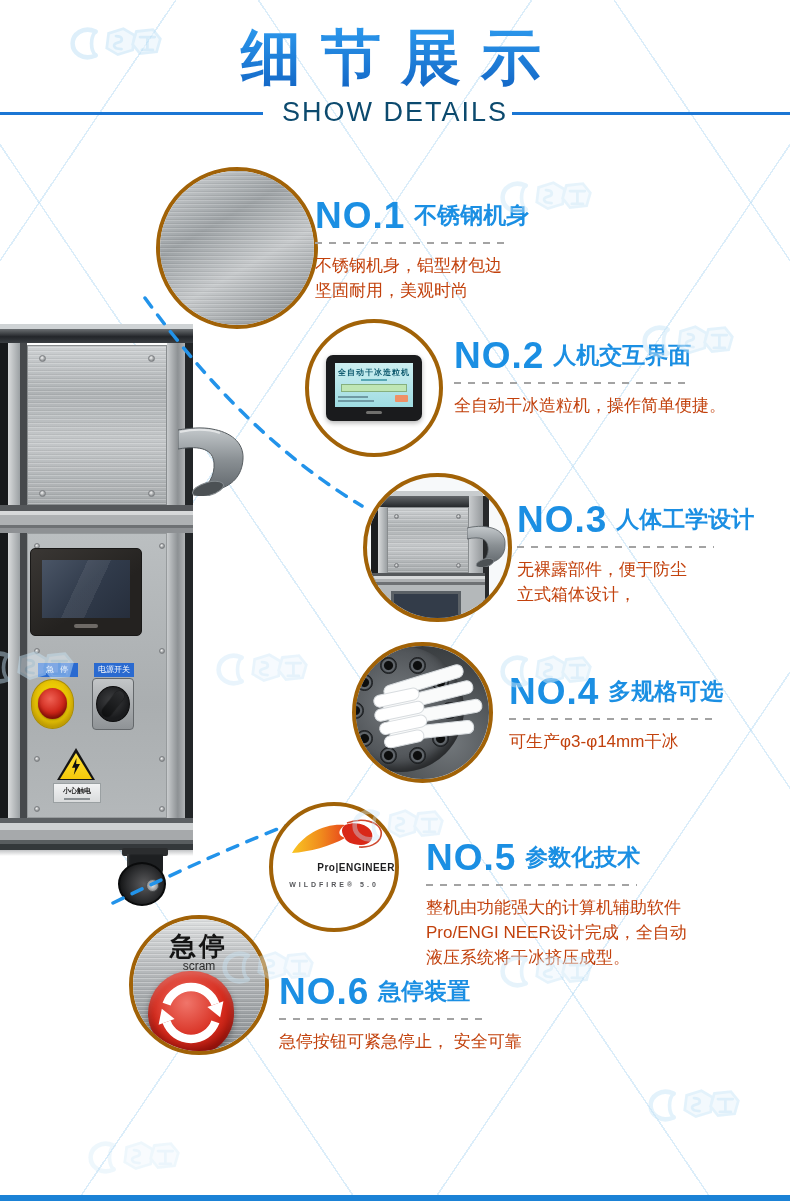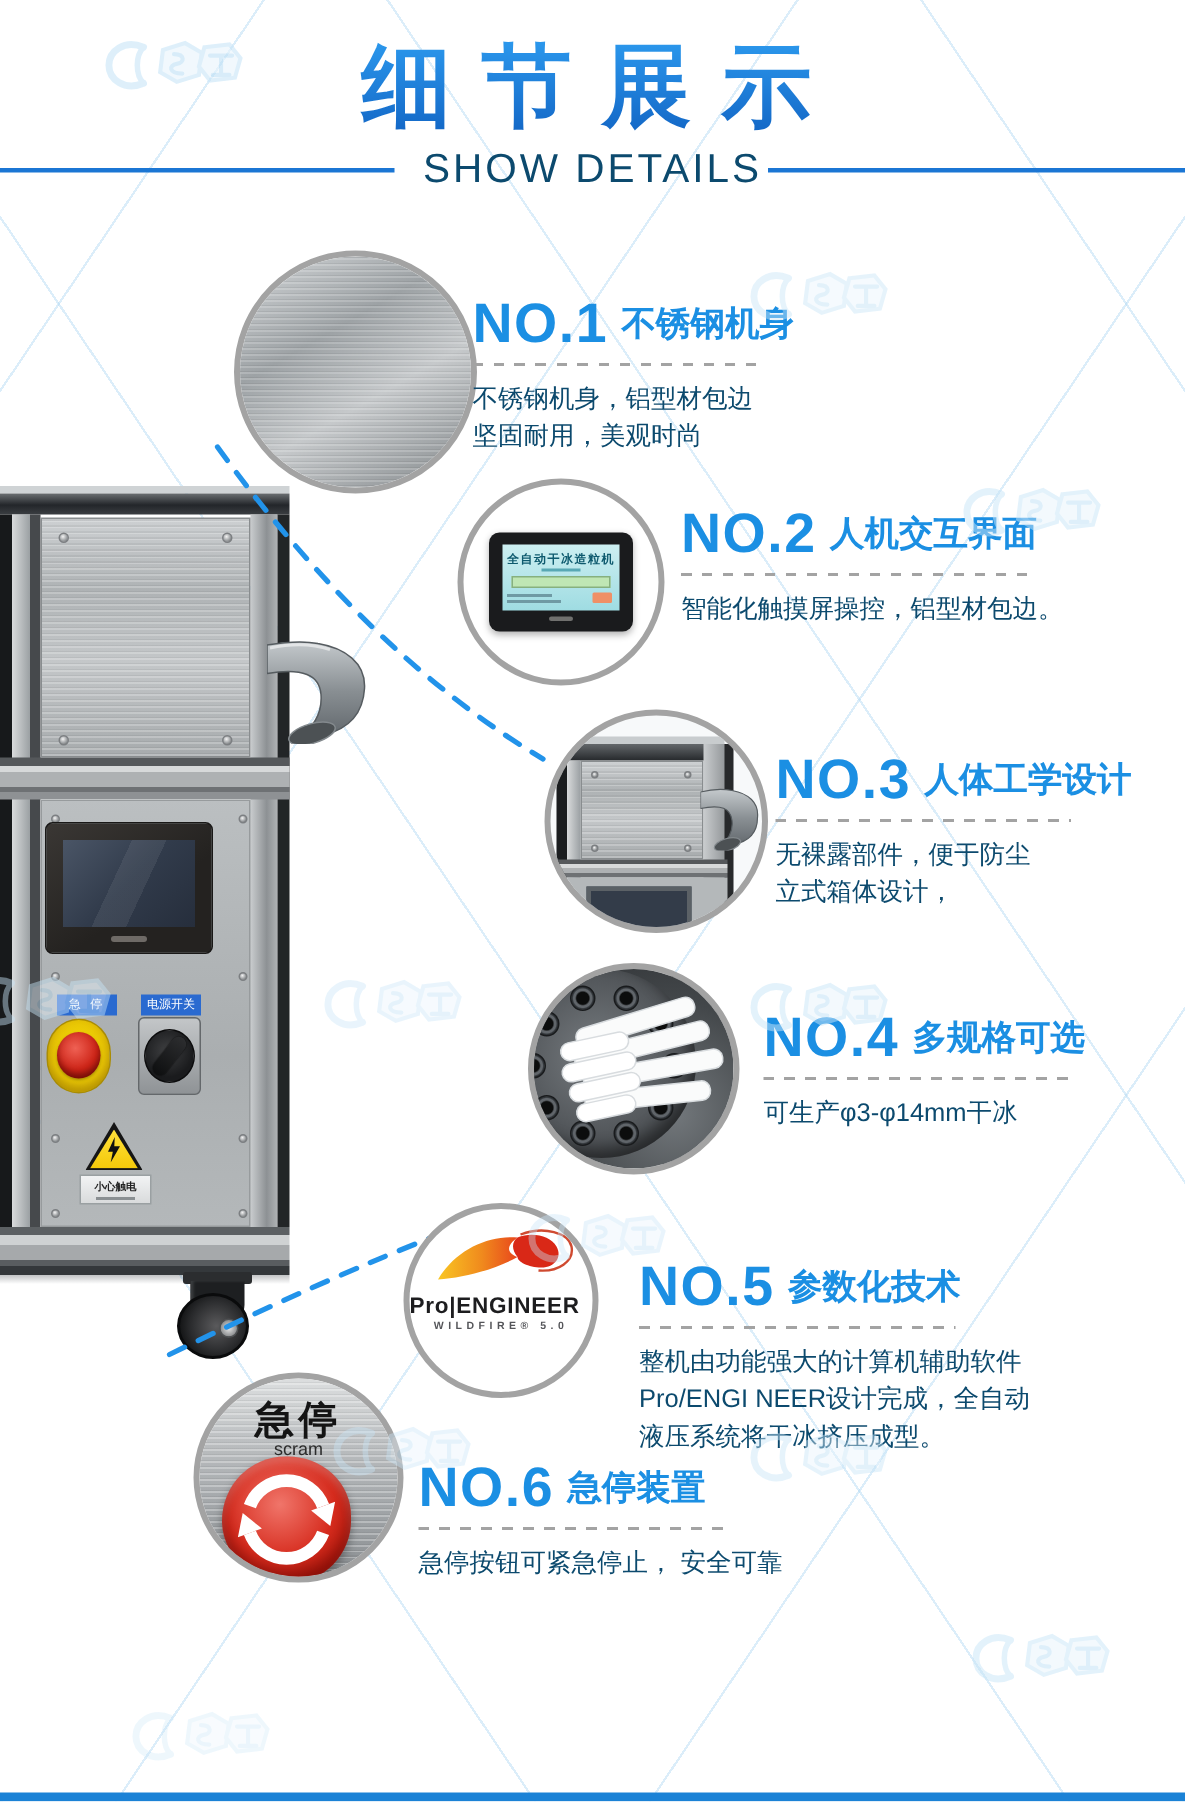--- a/index.html
+++ b/index.html
@@ -18,24 +18,24 @@
     -webkit-background-clip:text;background-clip:text;-webkit-text-fill-color:transparent;}
   .page-subtitle{position:absolute;top:97px;left:0;width:100%;text-align:center;z-index:4;
     font-size:27px;color:#0c4a6e;letter-spacing:2px;}
   .hline{position:absolute;top:112px;height:3px;background:#1b76d4;z-index:4;}
   
   .feature{position:absolute;z-index:4;}
   .f-head{display:flex;align-items:flex-end;gap:9px;color:#1b8fe3;white-space:nowrap;}
   .f-no{font-size:37px;font-weight:700;line-height:1;letter-spacing:1px;}
   .f-name{font-size:23px;font-weight:700;padding-bottom:3px;}
   .f-dash{height:2px;margin-top:8px;background:repeating-linear-gradient(90deg,#a3a3a3 0 7px,transparent 7px 14px);}
-  .f-desc{margin-top:9px;font-size:17px;line-height:25px;color:#0c4a6e;}
+  .f-desc{margin-top:9px;font-size:17px;line-height:25px;color:#c2410c;}
   .f-desc div{white-space:nowrap;}
   
-  .detail-circle{position:absolute;border:4px solid #a3a3a3;border-radius:50%;overflow:hidden;
+  .detail-circle{position:absolute;border:4px solid #a16207;border-radius:50%;overflow:hidden;
     background:#fff;box-sizing:border-box;z-index:3;}
   .steel-fill{position:absolute;inset:0;
     background:
       repeating-linear-gradient(0deg, rgba(255,255,255,.18) 0 1px, rgba(0,0,0,.06) 1px 2px, transparent 2px 4px),
       linear-gradient(150deg,#d2d5d7 0%,#9da2a5 35%,#c6c9cb 60%,#84898c 100%);}
   .steel-light{position:absolute;inset:0;
     background:
       repeating-linear-gradient(0deg, rgba(255,255,255,.28) 0 1px, rgba(0,0,0,.05) 1px 2px, transparent 2px 4px),
       linear-gradient(180deg,#dcdedf 0%,#b9bcbe 35%,#9ea2a5 70%,#8b8f92 100%);}
   
@@ -45,21 +45,21 @@
        background:linear-gradient(180deg,#cdeff1,#9fdce2);}
   .hmi-title{position:absolute;left:26px;top:44px;width:78px;text-align:center;font-size:8px;
        font-weight:700;color:#0e5a6e;letter-spacing:1px;}
   .hmi-dash{position:absolute;left:52px;top:56px;width:26px;height:2px;background:#58a8b4;}
   .hmi-bar{position:absolute;left:32px;top:61px;width:66px;height:8px;background:#bfe6b4;border:1px solid #86b07e;box-sizing:border-box;}
   .hmi-line1{position:absolute;left:29px;top:73px;width:30px;height:2px;background:#6f9aa4;}
   .hmi-line2{position:absolute;left:29px;top:77px;width:36px;height:2px;background:#6f9aa4;}
   .hmi-btn{position:absolute;left:86px;top:72px;width:13px;height:7px;background:#ef9066;border-radius:1px;}
   .hmi-brand{position:absolute;left:57px;top:88px;width:16px;height:3px;background:#70706e;border-radius:2px;}
   
-  .logo-main{position:absolute;left:0;top:56px;width:100%;text-align:left;font-size:15px;
+  .logo-main{position:absolute;left:0;top:56px;width:100%;text-align:right;font-size:10px;
     font-weight:700;color:#1d1d1f;letter-spacing:.5px;}
   .logo-sub{position:absolute;left:0;top:75px;width:100%;text-align:center;font-size:7px;
     color:#55565a;letter-spacing:3px;font-weight:700;}
   
   .e6-label{position:absolute;left:0;top:10px;width:100%;text-align:center;font-size:26px;
     font-weight:700;color:#141414;letter-spacing:3px;}
   .e6-sub{position:absolute;left:0;top:40px;width:100%;text-align:center;font-size:12px;color:#2c2c2c;}
   .e6-btn{position:absolute;left:15px;top:52px;width:86px;height:84px;border-radius:50% 50% 48% 52%/52% 48% 50% 50%;
     background:radial-gradient(circle at 45% 38%, #f0756a, #d62b1d 52%, #a11105 90%);
     box-shadow:inset 0 -7px 10px rgba(90,0,0,.5), inset 0 4px 6px rgba(255,255,255,.25), 0 3px 6px rgba(0,0,0,.35);}
@@ -294,21 +294,21 @@
     </div>
   </div>
 
   <div class="feature" style="left:454px;top:337px;">
     <div class="f-head">
       <span class="f-no">NO.2</span>
       <span class="f-name">人机交互界面</span>
     </div>
     <div class="f-dash" style="width:232px;"></div>
     <div class="f-desc">
-      <div>智能化触摸屏操控，铝型材包边。</div>
+      <div>全自动干冰造粒机，操作简单便捷。</div>
     </div>
   </div>
 
   <div class="feature" style="left:517px;top:501px;">
     <div class="f-head">
       <span class="f-no">NO.3</span>
       <span class="f-name">人体工学设计</span>
     </div>
     <div class="f-dash" style="width:197px;"></div>
     <div class="f-desc">

